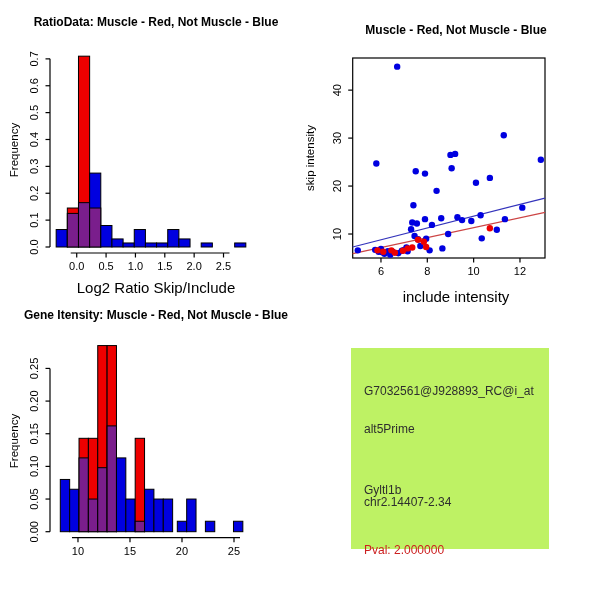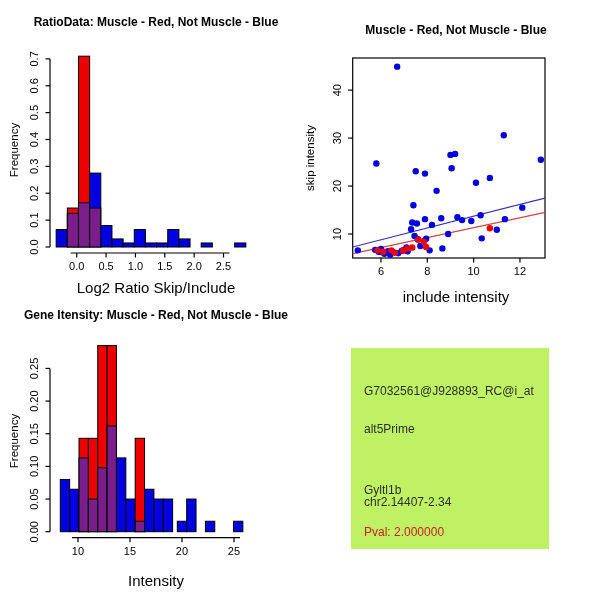--- a/index.html
+++ b/index.html
@@ -10,21 +10,21 @@
   .chart-title{position:absolute;top:15px;left:0;width:100%;text-align:center;
                font-size:12px;font-weight:bold;color:#000;white-space:nowrap;}
   .xlabel{position:absolute;top:279px;left:0;width:100%;text-align:center;
           font-size:15px;color:#000;}
   .ylabel{position:absolute;top:150px;left:14px;transform:translate(-50%,-50%) rotate(-90deg);
           font-size:11.5px;color:#000;white-space:nowrap;}
   .plot-svg{position:absolute;left:0;top:0;}
   svg text{font-family:"Liberation Sans","DejaVu Sans",sans-serif;font-size:11px;fill:#000;}
   #info-panel{position:absolute;left:51px;top:48px;width:198px;height:201px;}
   .info-line{position:absolute;left:13px;font-size:12px;white-space:nowrap;}
-  #il1{top:36px;} #il2{top:74px;} #il3{top:111px;} #il4{top:147px;} #il5{top:177px;}
+  #il1{top:36px;} #il2{top:74px;} #il3{top:111px;} #il4{top:147px;} #il5{top:195px;}
 </style>
 </head>
 <body>
 
 <div id="canvas">
 
   <div class="quad" id="q1">
     <div class="chart-title">RatioData: Muscle - Red, Not Muscle - Blue</div>
     <svg class="plot-svg" id="svg-ratio" width="300" height="300">
         <rect x="56.16542473919523" y="229.53069577080493" width="11.156482861400889" height="17.469304229195075" fill="#0000E0" stroke="#000" stroke-width="1"></rect>
@@ -206,21 +206,20 @@
         <line x1="45.5" y1="175.3917808219178" x2="50" y2="175.3917808219178" stroke="#000" stroke-width="1.2"></line>
         <text x="38" y="175.3917808219178" text-anchor="middle" transform="rotate(-90 38 175.3917808219178)">0.10</text>
         <line x1="45.5" y1="142.7376712328767" x2="50" y2="142.7376712328767" stroke="#000" stroke-width="1.2"></line>
         <text x="38" y="142.7376712328767" text-anchor="middle" transform="rotate(-90 38 142.7376712328767)">0.15</text>
         <line x1="45.5" y1="110.0835616438356" x2="50" y2="110.0835616438356" stroke="#000" stroke-width="1.2"></line>
         <text x="38" y="110.0835616438356" text-anchor="middle" transform="rotate(-90 38 110.0835616438356)">0.20</text>
         <line x1="45.5" y1="77.4294520547945" x2="50" y2="77.4294520547945" stroke="#000" stroke-width="1.2"></line>
         <text x="38" y="77.4294520547945" text-anchor="middle" transform="rotate(-90 38 77.4294520547945)">0.25</text>
       </svg>
     <div class="ylabel">Frequency</div>
-    <div class="xlabel" style="top:281px;">Intensity</div>
   </div>
 
   <div class="quad" id="q4">
     <div id="info-panel" style="background: #bef264;">
       <div class="info-line" id="il1" style="color: rgb(46, 46, 46);">G7032561@J928893_RC@i_at</div>
       <div class="info-line" id="il2" style="color: rgb(46, 46, 46);">alt5Prime</div>
       <div class="info-line" id="il3" style="color: rgb(46, 46, 46); margin-top: 24px;">Gyltl1b</div>
       <div class="info-line" id="il4" style="color: rgb(46, 46, 46);">chr2.14407-2.34</div>
       <div class="info-line" id="il5" style="color: rgb(204, 32, 32);">Pval: 2.000000</div>
     </div>

